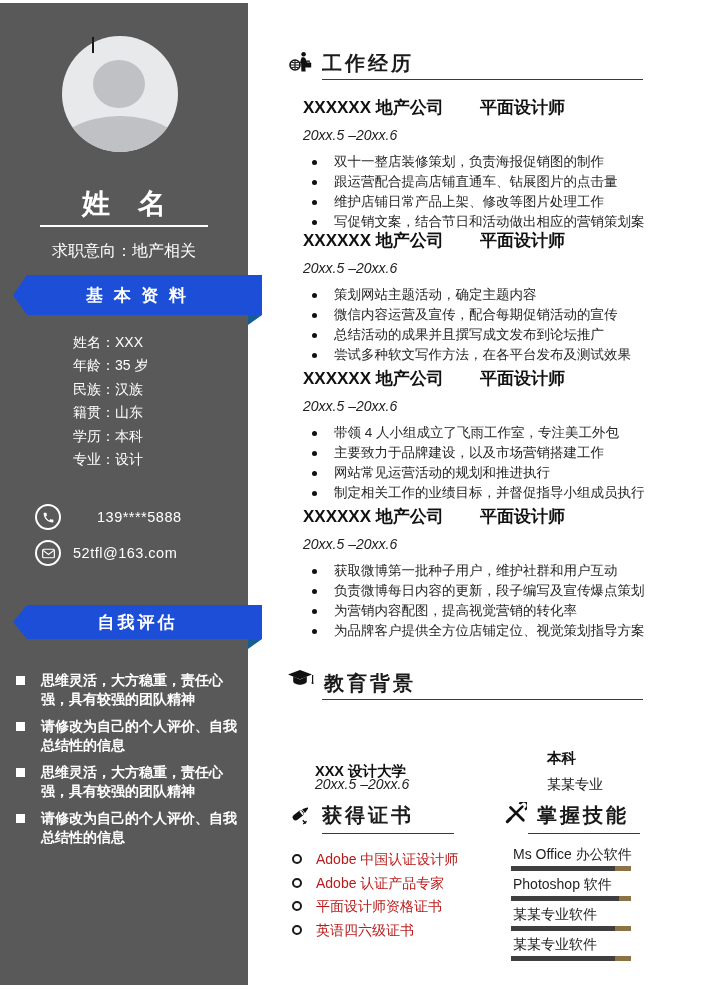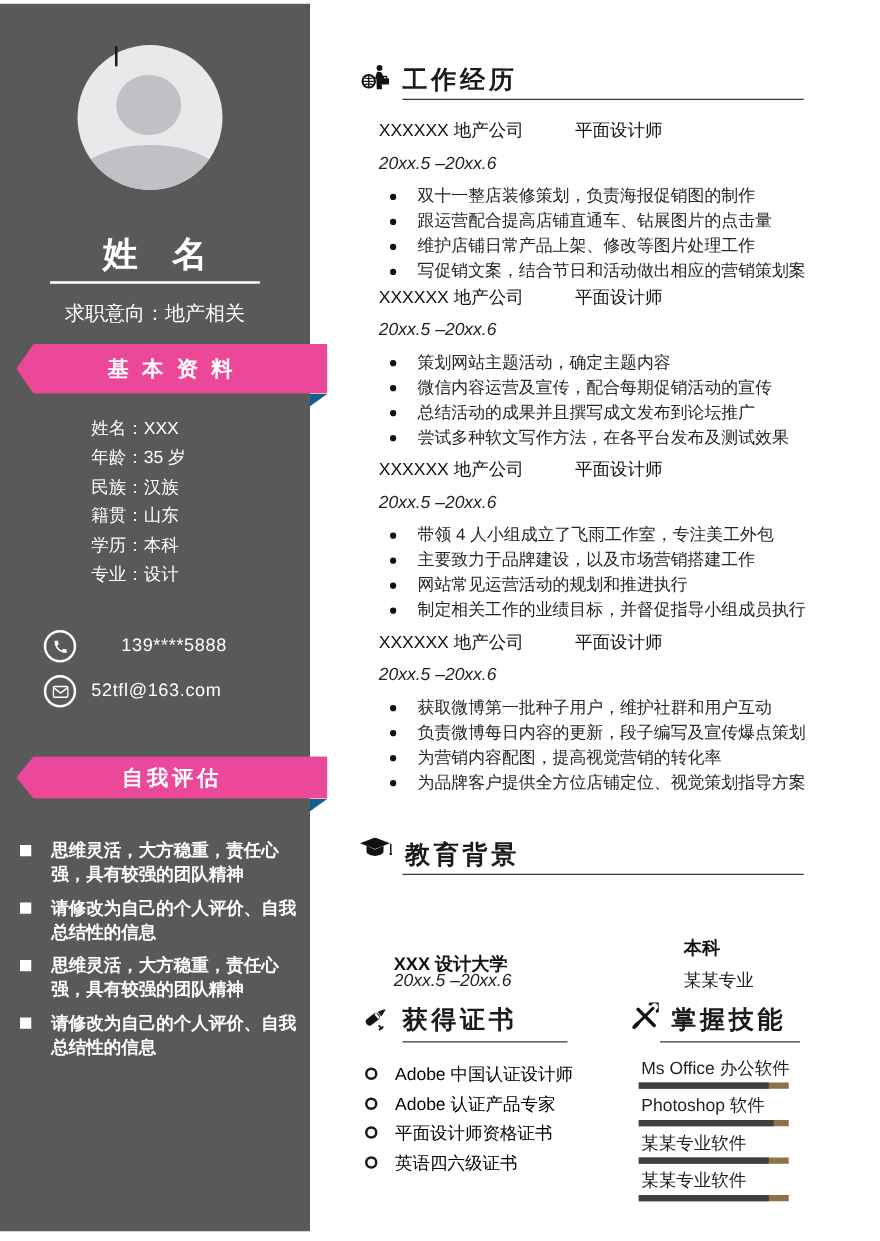--- a/index.html
+++ b/index.html
@@ -14,21 +14,21 @@
             background:#e8e9ea; overflow:hidden; }
   .avatar .head { position:absolute; left:31px; top:24px; width:52px; height:48px; border-radius:50%; background:#bfc1c4; }
   .avatar .shoulders { position:absolute; left:-6px; top:80px; width:128px; height:70px; border-radius:50%; background:#bfc1c4; }
 
   .person-name { position:absolute; left:0; top:182px; width:248px; text-align:center; color:#ffffff;
                  font-size:28px; font-weight:bold; letter-spacing:10px; text-indent:10px; }
   .name-divider { position:absolute; left:40px; top:222px; width:168px; height:2px; background:#ffffff; }
   .intention { position:absolute; left:0; top:238px; width:248px; text-align:center; color:#ffffff; font-size:16px; }
 
   .ribbon { position:absolute; left:13px; width:249px; }
-  .ribbon-body { width:249px; background:#ec4899; color:#ffffff; font-weight:bold; font-size:17px;
+  .ribbon-body { width:249px; background:#1d4ed8; color:#ffffff; font-weight:bold; font-size:17px;
                  letter-spacing:3px; display:flex; align-items:center; justify-content:center;
                  clip-path:polygon(14px 0, 100% 0, 100% 100%, 14px 100%, 0 50%); }
   .ribbon-fold { position:absolute; right:0; width:14px; height:10px; background:#155e8f;
                  clip-path:polygon(0 0, 100% 0, 0 100%); }
   #ribbon-basic { top:272px; } #ribbon-basic .ribbon-body { height:40px; } #ribbon-basic .ribbon-fold { top:40px; }
   #ribbon-eval  { top:602px; } #ribbon-eval  .ribbon-body { height:34px; } #ribbon-eval  .ribbon-fold { top:34px; }
 
   .basic-info { position:absolute; left:73px; top:331px; }
   .info-row { height:23.4px; color:#ffffff; font-size:14px; white-space:nowrap; }
   .info-row .lbl { font-weight:normal; }
@@ -54,35 +54,35 @@
   #sec-work { left:288px; top:50px; width:356px; }
   #sec-work .sec-underline, #sec-edu .sec-underline { left:34px; right:1px; top:29px; }
   #sec-edu  { left:288px; top:670px; width:356px; }
   #sec-cert { left:288px; top:802px; width:166px; }
   #sec-cert .sec-underline { left:34px; right:0; top:31px; }
   #sec-skill { left:505px; top:802px; width:135px; }
   #sec-skill .sec-underline { left:23px; right:0; top:31px; }
 
   .job { position:absolute; left:303px; width:350px; }
   #job-0 { top:96px; } #job-1 { top:229px; } #job-2 { top:367px; } #job-3 { top:505px; }
-  .job-head { display:flex; font-size:14px; font-weight:normal; color:#111111; white-space:nowrap; }
+  .job-head { display:flex; font-size:17px; font-weight:bold; color:#111111; white-space:nowrap;gap:20px; }
   .job-company { width:157px; flex:none; }
   .job-period { margin-top:8px; font-size:14px; font-style:italic; color:#222222; }
   .duties { margin-top:9px; list-style:none; }
   .duties li { position:relative; padding-left:31px; line-height:20px; font-size:13.5px; color:#262626; white-space:nowrap; }
   .duties li::before { content:""; position:absolute; left:9px; top:8px; width:5px; height:5px; border-radius:50%; background:#111111; }
 
   .edu-entry { position:relative; height:60px; }
   .edu-school { position:absolute; left:27px; top:65px; font-size:14.5px; font-weight:bold; color:#111; white-space:nowrap; }
   .edu-degree { position:absolute; left:259px; top:52px; font-size:14.5px; font-weight:bold; color:#111; }
   .edu-period { position:absolute; left:27px; top:79px; font-size:14px; font-style:italic; color:#222; }
   .edu-major  { position:absolute; left:259px; top:79px; font-size:14px; color:#222; }
 
   .cert-list { position:absolute; left:0; top:49px; list-style:none; }
-  .cert-list li { position:relative; padding-left:28px; height:23.7px; font-size:14px; color:#000000; white-space:nowrap; }
+  .cert-list li { position:relative; padding-left:28px; height:23.7px; font-size:14px; color:#b91c1c; white-space:nowrap; }
   .cert-list li::before { content:""; position:absolute; left:4px; top:3px; width:6px; height:6px;
                           border:2px solid #1a1a1a; border-radius:50%; }
 
   .skill { position:absolute; left:6px; width:125px; }
   #skill-0 { top:45px; } #skill-1 { top:75px; } #skill-2 { top:105px; } #skill-3 { top:135px; }
   .skill-label { font-size:14px; line-height:15px; color:#1f1f1f; white-space:nowrap; padding-left:2px; }
   .skill-bar { margin-top:4px; width:120px; height:5px; background:#8c7347; }
   .skill-bar-fill { height:100%; background:#3f3f3f; }
 </style>
 </head>

